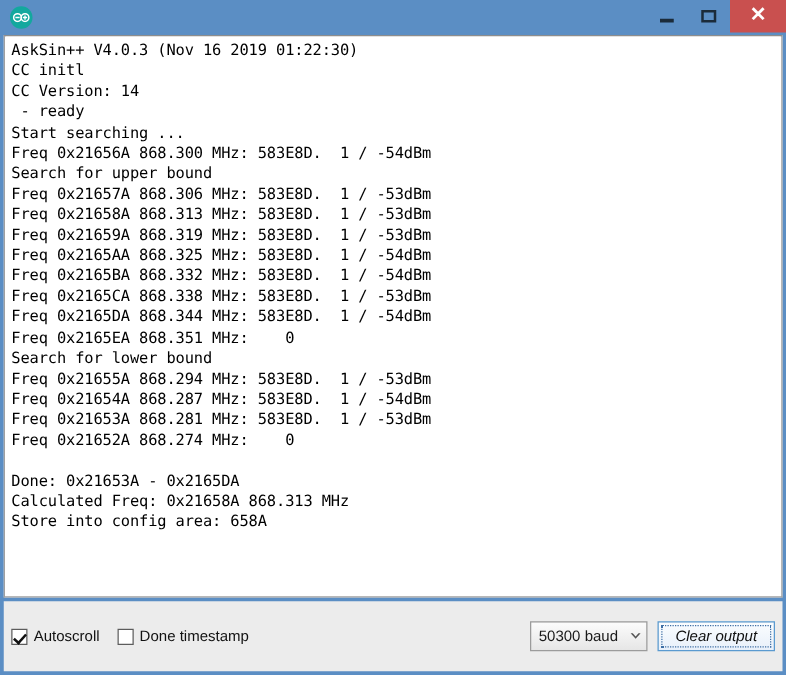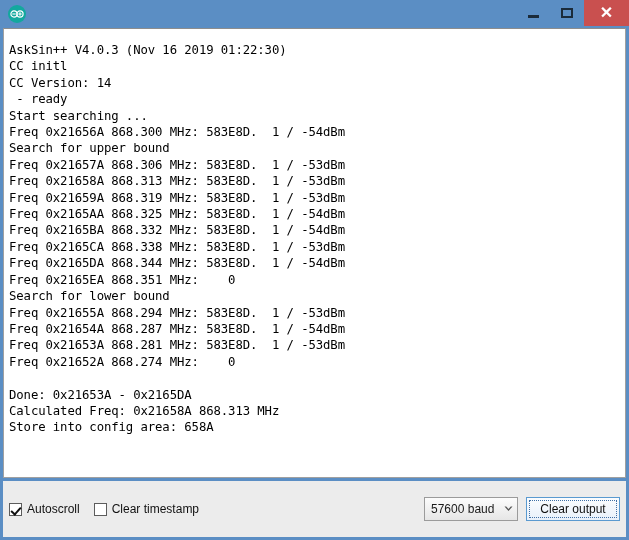--- a/index.html
+++ b/index.html
@@ -145,21 +145,21 @@
     margin: 0 3px;
     background: #ffffff;
     border: 1px solid #a0a0a0;
     border-top: 1px solid #8d8d8d;
     box-sizing: border-box;
     overflow: hidden;
     position: relative;
   }
   .console {
     margin: 0;
-    padding: 13px 0 0 5px;
+    padding: 3px 0 0 5px;
     font-family: "DejaVu Sans Mono", monospace;
     font-size: 12.3px;
     line-height: 16.4px;
     color: #000000;
     white-space: pre;
     letter-spacing: -0.1px;
   }
 
   
   .bottombar {
@@ -242,20 +242,21 @@
     width: 94px;
     box-sizing: border-box;
     background: linear-gradient(#fbfdff, #e8f0fa);
     border: 1px solid #5a9ad0;
     font-family: "Liberation Sans", sans-serif;
     font-size: 12px;
     color: #101010;
     cursor: default;
     padding: 0;
     position: relative;
+    font-style: italic;
   }
   .clear-btn::after {
     content: "";
     position: absolute;
     left: 2px; top: 2px; right: 2px; bottom: 2px;
     border: 1px dotted #3f6fa5;
     pointer-events: none;
   }
 </style>
 </head>
@@ -316,28 +317,28 @@
   </div>
 
   <div class="bottombar">
     <label class="chk-group">
       <span class="chk-box checked"></span>
       <span class="chk-label">Autoscroll</span>
     </label>
 
     <label class="chk-group">
       <span class="chk-box"></span>
-      <span class="chk-label">Clear timestamp</span>
+      <span class="chk-label">Done timestamp</span>
     </label>
 
     <div class="spacer"></div>
 
 
     <div class="combo" id="combo-baud">
-      <span class="combo-label">57600 baud</span>
+      <span class="combo-label">50300 baud</span>
       <span class="combo-arrow">
         <svg width="9" height="6" viewBox="0 0 9 6" aria-hidden="true">
           <path d="M0.5 0.5 L4.5 5 L8.5 0.5 L6.8 0.5 L4.5 3.1 L2.2 0.5 Z" fill="#555555"></path>
         </svg>
       </span>
     </div>
 
     <button class="clear-btn">Clear output</button>
   </div>
 

